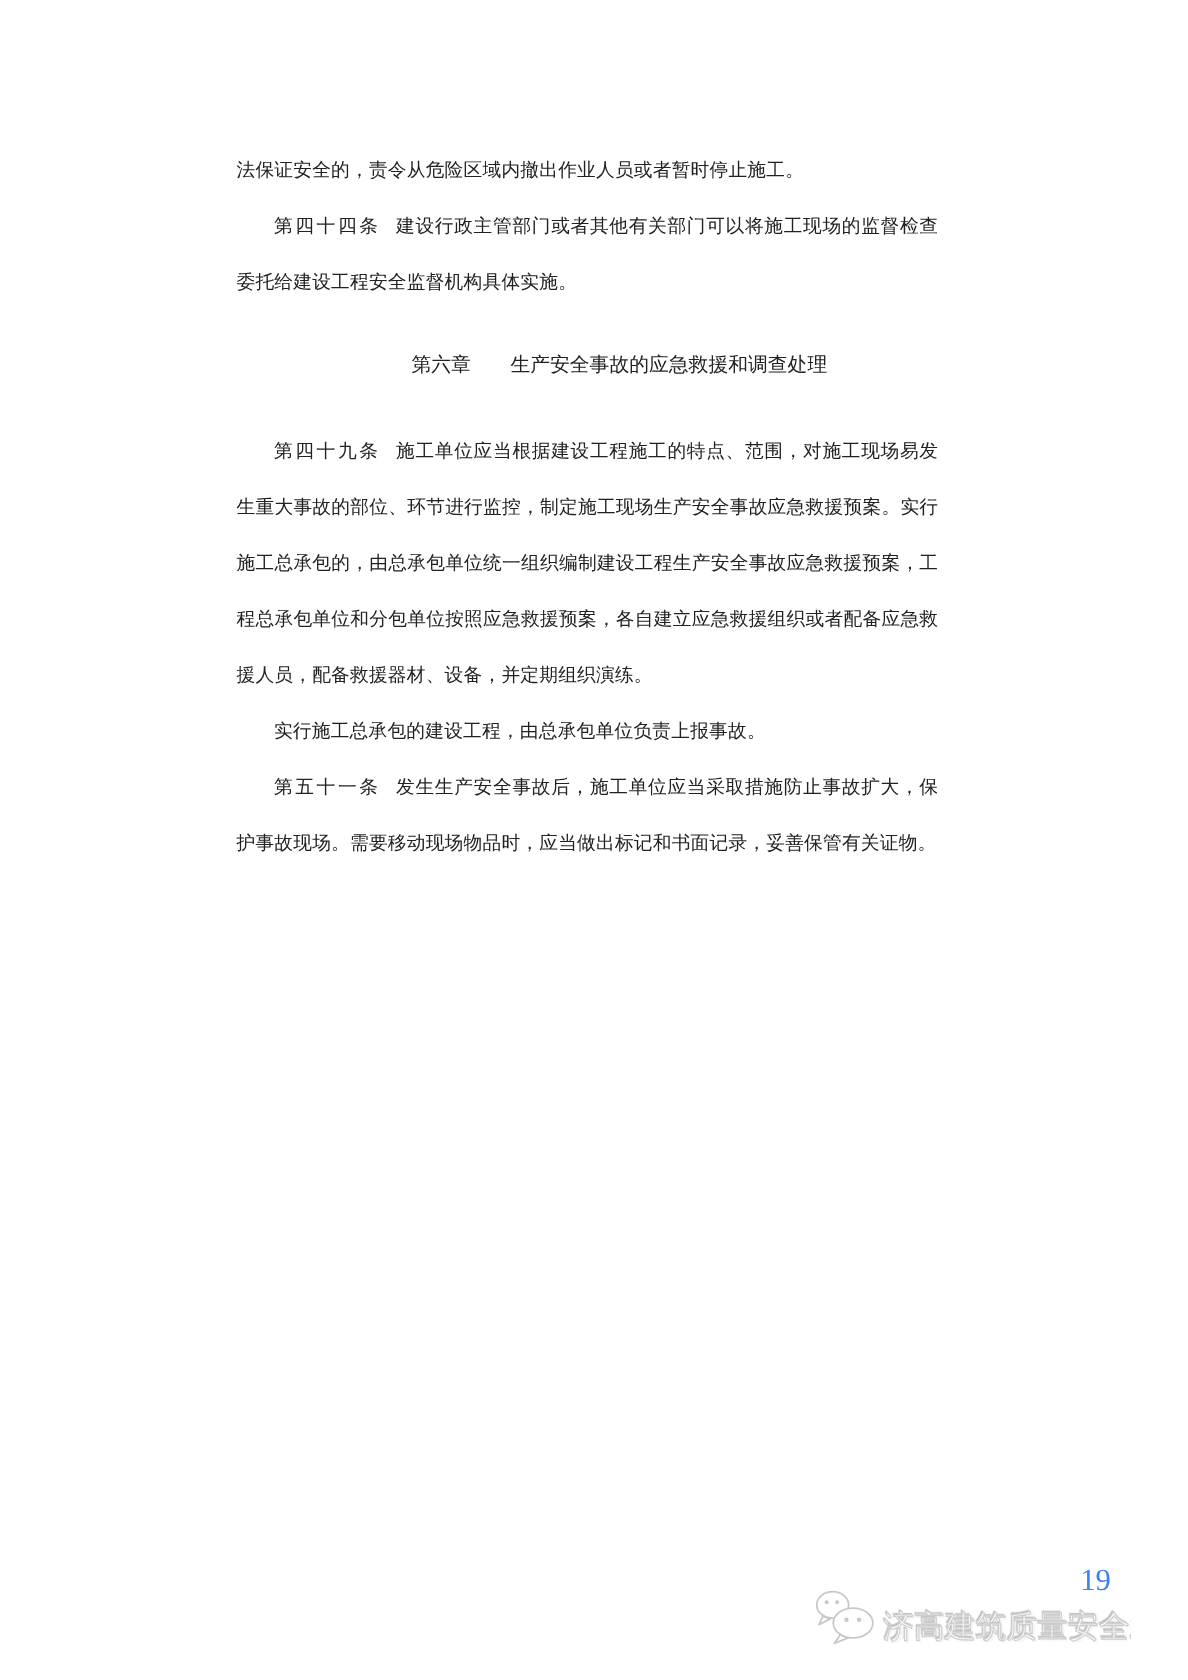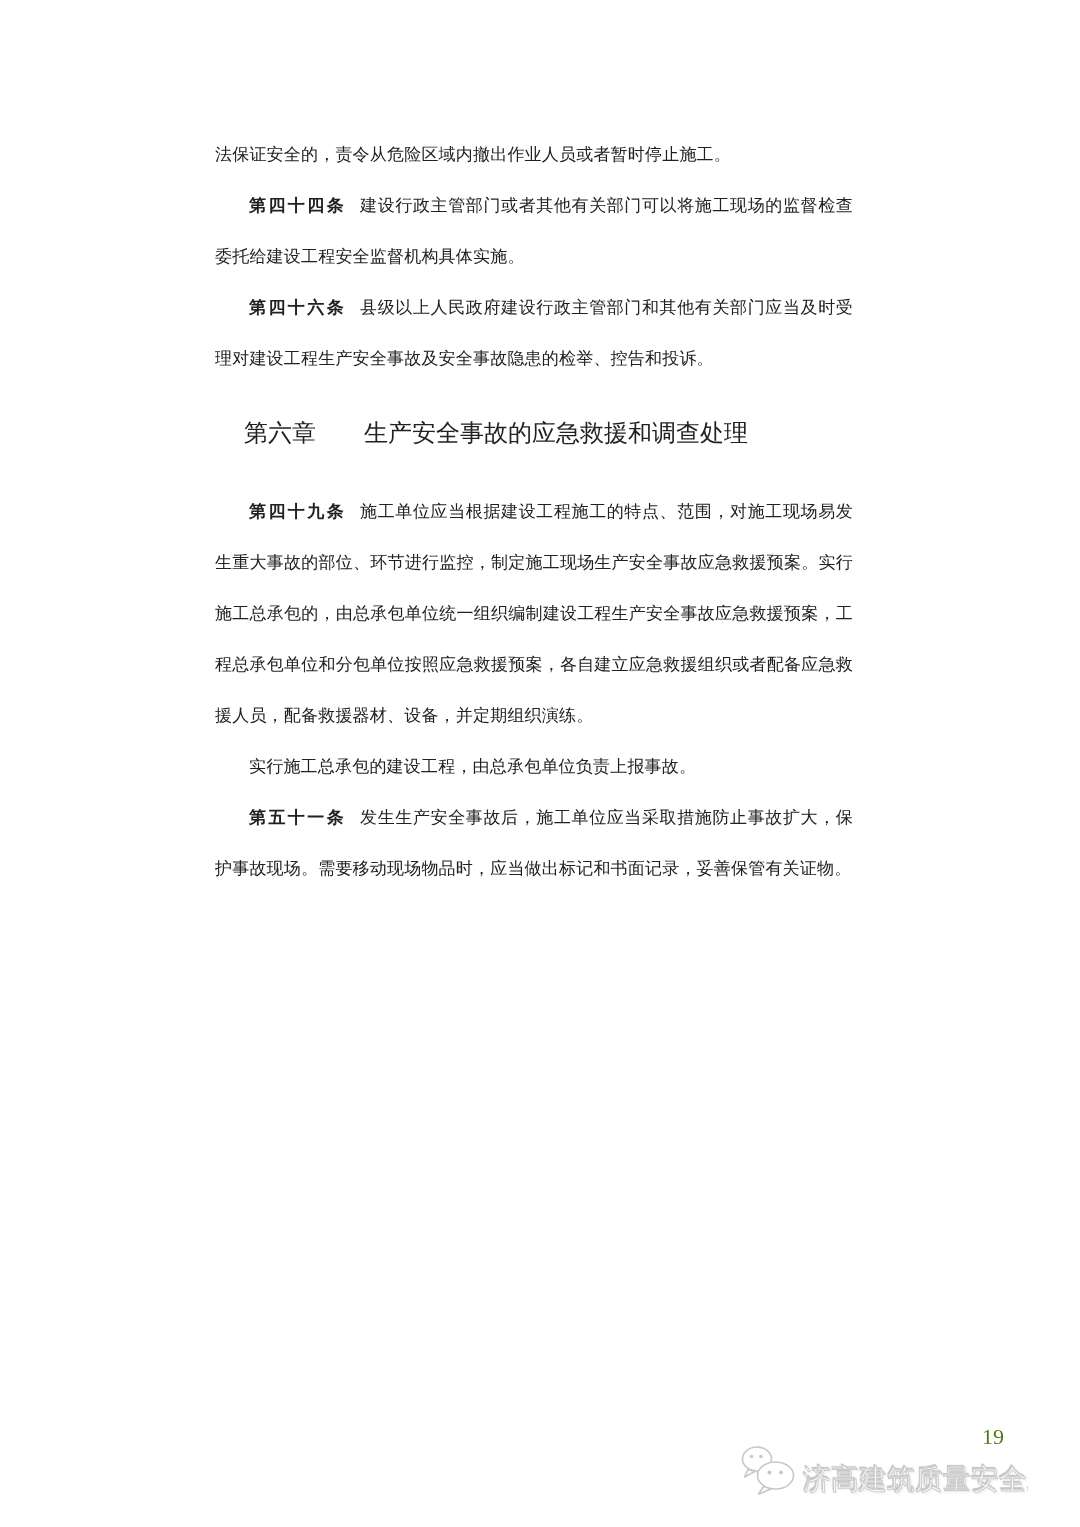--- a/index.html
+++ b/index.html
@@ -20,40 +20,41 @@
   .para {
     font-size: 17px;
     line-height: 51px;
     text-align: justify;
     text-justify: inter-ideograph;
     text-indent: 2em;
     letter-spacing: 0.2px;
   }
   .para.no-indent { text-indent: 0; }
   .article-label {
-    font-weight: 700;
+    font-weight: 400;
     letter-spacing: 2px;
     margin-right: 14px;
   }
   .chapter {
-    font-size: 24px;
+    font-size: 18px;
     font-weight: 400;
     line-height: 51px;
+    text-align: center;
     margin: 24px 0 27px;
     position: relative;
     left: 29px;
     white-space: nowrap;
   }
   .page-number {
     position: absolute;
     top: 1424px;
     left: 930px;
-    font-size: 22px;
+    font-size: 28px;
     line-height: 26px;
-    color: #4d7c0f;
+    color: #3b82f6;
   }
   .watermark {
     position: absolute;
     top: 1444px;
     left: 688px;
     display: flex;
     align-items: flex-end;
   }
   .wm-icon { display: block; flex: 0 0 auto; }
   .wm-text {
@@ -71,21 +72,20 @@
 
 <div class="page">
 
   <div class="content">
 
     <p class="para no-indent"><span>法保证安全的，责令从危险区域内撤出作业人员或者暂时停止施工。</span></p>
 
     <p class="para"><span class="article-label">第四十四条</span><span>建设行政主管部门或者其他有关部门可以将施工现场的监督检查委托给建设工程安全监督机构具体实施。</span></p>
 
 
-    <p class="para"><span class="article-label">第四十六条</span><span>县级以上人民政府建设行政主管部门和其他有关部门应当及时受理对建设工程生产安全事故及安全事故隐患的检举、控告和投诉。</span></p>
 
     <h2 class="chapter">第六章　　生产安全事故的应急救援和调查处理</h2>
 
 
 
     <p class="para"><span class="article-label">第四十九条</span><span>施工单位应当根据建设工程施工的特点、范围，对施工现场易发生重大事故的部位、环节进行监控，制定施工现场生产安全事故应急救援预案。实行施工总承包的，由总承包单位统一组织编制建设工程生产安全事故应急救援预案，工程总承包单位和分包单位按照应急救援预案，各自建立应急救援组织或者配备应急救援人员，配备救援器材、设备，并定期组织演练。</span></p>
 
 
     <p class="para"><span>实行施工总承包的建设工程，由总承包单位负责上报事故。</span></p>
 

